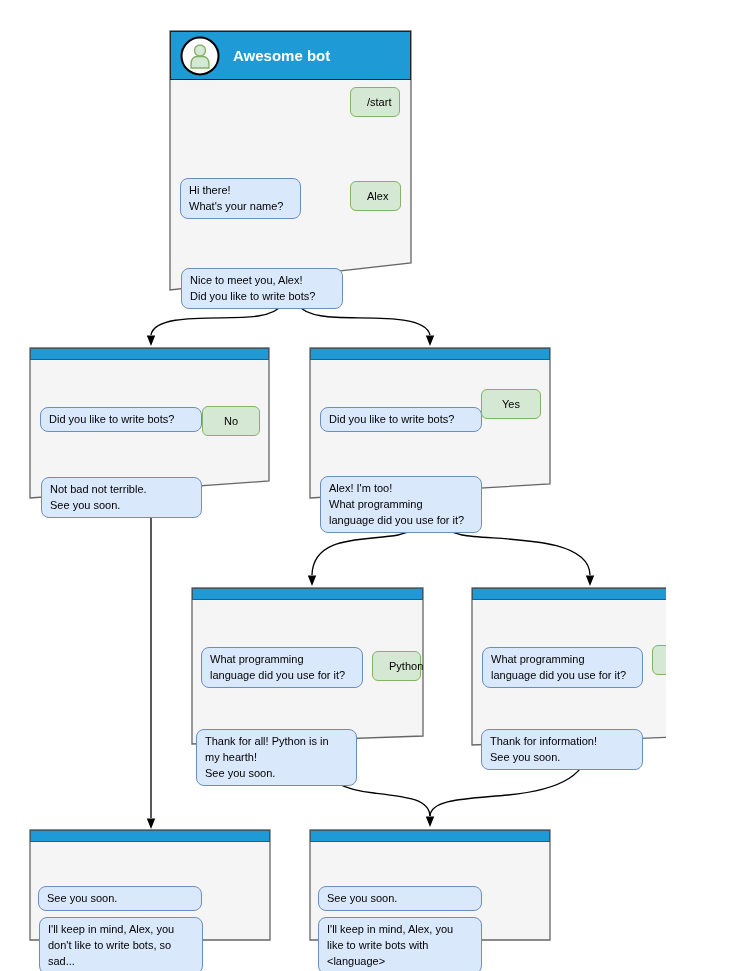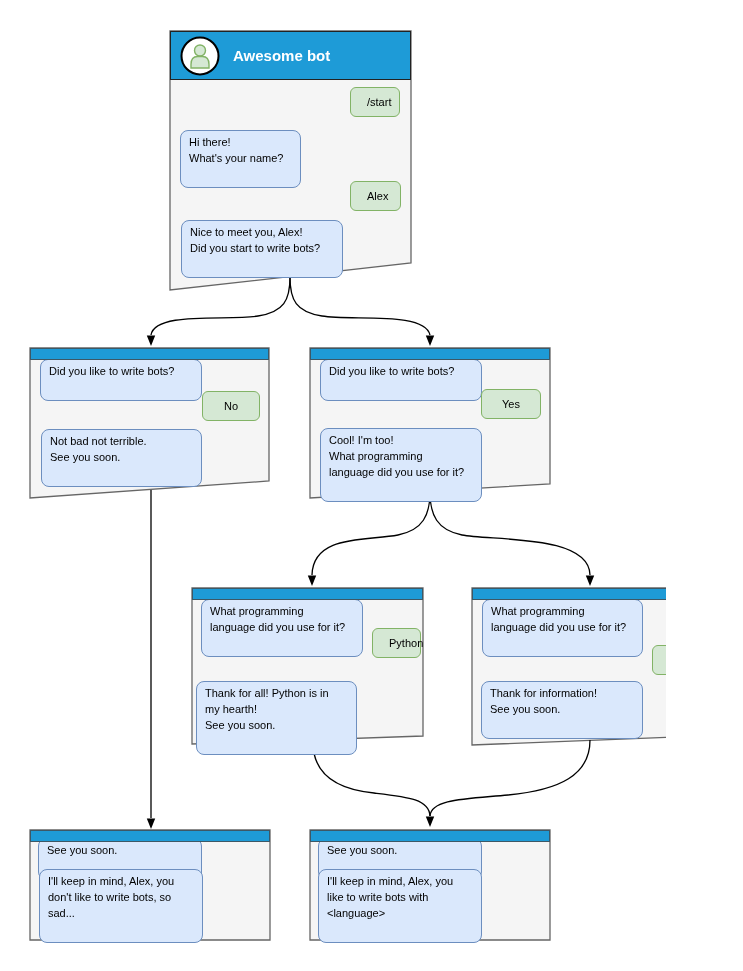--- a/index.html
+++ b/index.html
@@ -8,21 +8,21 @@
   .layer{position:absolute;left:0;top:0;z-index:1;}
   .win{position:absolute;z-index:2;}
   .titlebar{position:absolute;left:0;top:0;width:100%;box-sizing:border-box;
             background:#1E9BD7;border:1px solid #3d5866;z-index:4;}
   .titlebar.big{height:49px;display:flex;align-items:center;border-color:#222;}
   .titlebar.small{height:12px;}
   .avatar{width:40px;height:40px;margin-left:9px;flex:0 0 auto;}
   .title{color:#ffffff;font-weight:bold;font-size:15px;margin-left:13px;}
   .bubble{position:absolute;box-sizing:border-box;font-size:11px;line-height:16px;
           color:#000;white-space:pre;z-index:3;}
-  .bubble.bot{background:#DAE8FC;border:1px solid #6C8EBF;border-radius:8px;padding:3px 8px 21px 8px;}
+  .bubble.bot{background:#DAE8FC;border:1px solid #6C8EBF;border-radius:8px;padding:3px 8px 4px 8px;margin-top:48px;}
   .bubble.user{background:#D5E8D4;border:1px solid #82B366;border-radius:6px;padding:6px 16px;text-align:center;}
   .edge{fill:none;stroke:#000;stroke-width:1.3;}
   .arrowhead{fill:#000;stroke:none;}
   .winbody{fill:#F5F5F5;stroke:#666666;stroke-width:1.3;}
 </style>
 </head>
 <body>
 
 <div class="canvas">
 
@@ -58,45 +58,45 @@
         <circle cx="20" cy="14.5" r="5.5" fill="#D5E8D4" stroke="#82B366" stroke-width="1.4"></circle>
         <path d="M11 32 L11 28.5 Q11 20.5 17.5 20.5 L22.5 20.5 Q29 20.5 29 28.5 L29 32 Z" fill="#D5E8D4" stroke="#82B366" stroke-width="1.4"></path>
       </svg>
       <span class="title">Awesome bot</span>
     </div>
     <div class="bubble user" style="left:180px;top:56px;width:50px">/start</div>
     <div class="bubble bot" style="left:10px;top:99px;width:121px">Hi there!
 What's your name?</div>
     <div class="bubble user" style="left:180px;top:150px;width:51px">Alex</div>
     <div class="bubble bot" style="left:11px;top:189px;width:162px">Nice to meet you, Alex!
-Did you start to write bots?</div>
+Did you like to write bots?</div>
   </div>
 
   <div class="win" style="left:30px;top:348px;width:239px;height:150px">
     <div class="titlebar small"></div>
     <div class="bubble bot" style="left:10px;top:11px;width:162px">Did you like to write bots?</div>
-    <div class="bubble user" style="left:172px;top:43px;width:58px">No</div>
+    <div class="bubble user" style="left:172px;top:58px;width:58px">No</div>
     <div class="bubble bot" style="left:11px;top:81px;width:161px">Not bad not terrible.
 See you soon.</div>
   </div>
 
   <div class="win" style="left:310px;top:348px;width:240px;height:150px">
     <div class="titlebar small"></div>
     <div class="bubble bot" style="left:10px;top:11px;width:162px">Did you like to write bots?</div>
     <div class="bubble user" style="left:171px;top:41px;width:60px">Yes</div>
-    <div class="bubble bot" style="left:10px;top:80px;width:162px">Cool! I'm too!
+    <div class="bubble bot" style="left:10px;top:80px;width:162px">Alex! I'm too!
 What programming
 language did you use for it?</div>
   </div>
 
   <div class="win" style="left:192px;top:588px;width:231px;height:156px">
     <div class="titlebar small"></div>
     <div class="bubble bot" style="left:9px;top:11px;width:162px">What programming
 language did you use for it?</div>
-    <div class="bubble user" style="left:180px;top:40px;width:49px">Python</div>
+    <div class="bubble user" style="left:180px;top:63px;width:49px">Python</div>
     <div class="bubble bot" style="left:4px;top:93px;width:161px">Thank for all! Python is in
 my hearth!
 See you soon.</div>
   </div>
 
   <div class="win" style="left:472px;top:588px;width:231px;height:157px">
     <div class="titlebar small"></div>
     <div class="bubble bot" style="left:10px;top:11px;width:161px">What programming
 language did you use for it?</div>
     <div class="bubble user" style="left:180px;top:57px;width:48px">Go</div>

